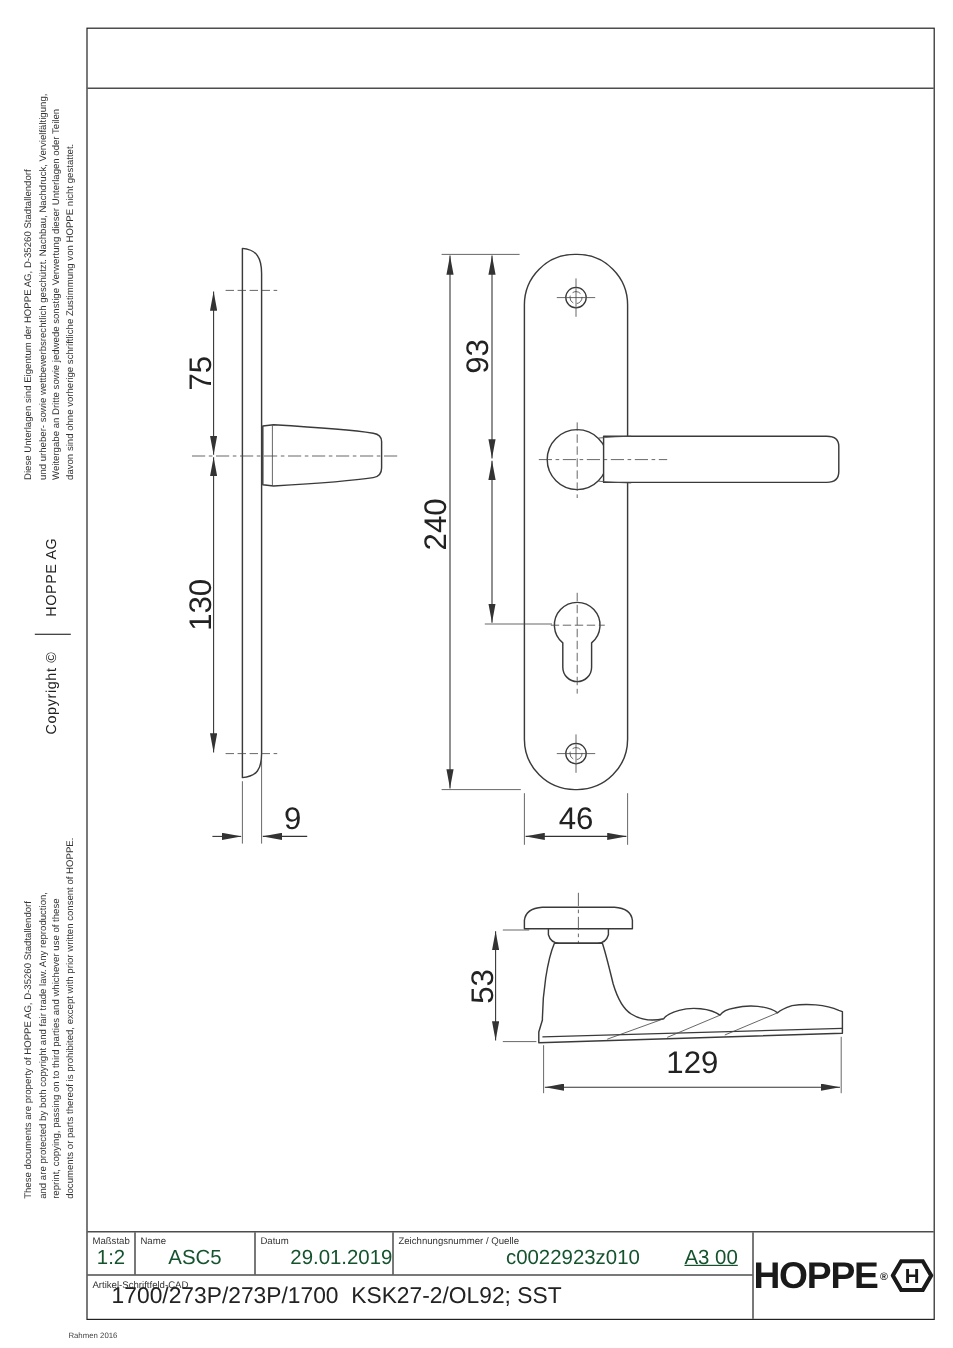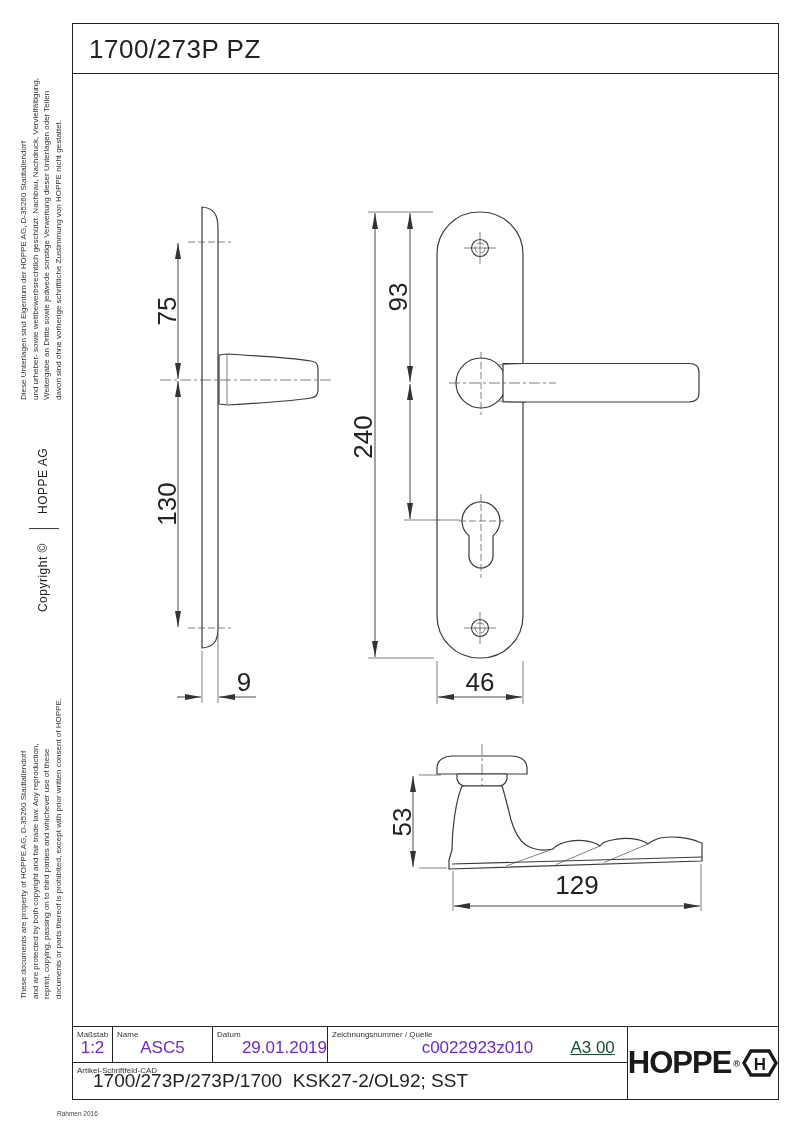--- a/index.html
+++ b/index.html
@@ -30,21 +30,21 @@
   .dimtext{font-size:26px;fill:#222;font-family:"Liberation Sans", sans-serif;}
   
   .tblock{position:absolute;left:0;bottom:0;right:0;height:73px;border-top:1.3px solid #222;
           display:flex;box-sizing:border-box;}
   .tleft{width:555px;border-right:1.3px solid #222;box-sizing:border-box;display:flex;flex-direction:column;}
   .trow1{height:36px;border-bottom:1.3px solid #222;box-sizing:border-box;display:flex;}
   .trow2{flex:1;position:relative;}
   .cell{position:relative;box-sizing:border-box;border-right:1.3px solid #222;
         display:flex;align-items:flex-end;justify-content:center;padding-bottom:4px;}
   .cell:last-child{border-right:none;}
-  .cval{font-size:17px;color:#6d28d9;}
+  .cval{font-size:17px;color:#14532d;}
   .c1{width:40px;}.c2{width:100px;}.c3{width:115px;justify-content:flex-end;}.c4{flex:1;}
   .a300{position:absolute;right:12px;bottom:4px;font-size:17px;color:#14532d;text-decoration:underline;}
   .artval{position:absolute;left:20px;bottom:7px;font-size:19px;color:#222;white-space:pre;}
   .logocell{flex:1;display:flex;align-items:center;justify-content:center;}
   .logo{display:flex;align-items:center;gap:2px;}
   .logotext{font-size:31px;font-weight:bold;letter-spacing:-1px;color:#1a1a1a;line-height:30px;}
   .logoreg{font-size:9px;font-weight:bold;margin-top:2px;}
   .rahmen{position:absolute;left:57px;top:1110px;font-size:6.5px;color:#444;}
 </style>
 </head>
@@ -160,21 +160,20 @@
       <path class="thin" d="M701,864 V911"></path>
       <line class="dim" x1="413" y1="776" x2="413" y2="867" marker-start="url(#arw)" marker-end="url(#arw)"></line>
       <line class="dim" x1="454" y1="906" x2="700" y2="906" marker-start="url(#arw)" marker-end="url(#arw)"></line>
       <text class="dimtext" x="411" y="822" text-anchor="middle" transform="rotate(-90 411 822)">53</text>
       <text class="dimtext" x="577" y="894" text-anchor="middle">129</text>
     </g>
   </svg>
 
   <div class="frame">
     <div class="titleband">
-      <div class="bigtitle">1700/273P PZ</div>
     </div>
 
     <div class="tblock">
       <div class="tleft">
         <div class="trow1">
           <div class="cell c1">
             <div class="slabel">Maßstab</div>
             <div class="cval">1:2</div>
           </div>
           <div class="cell c2">

